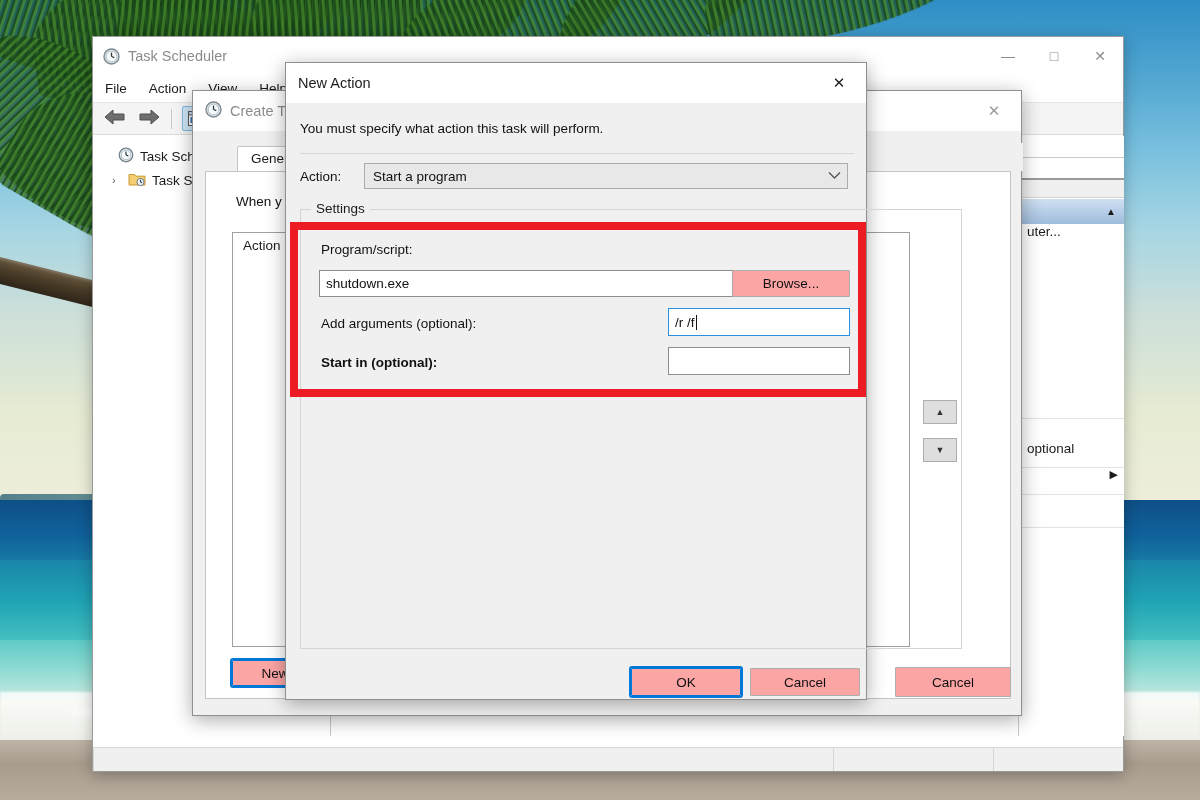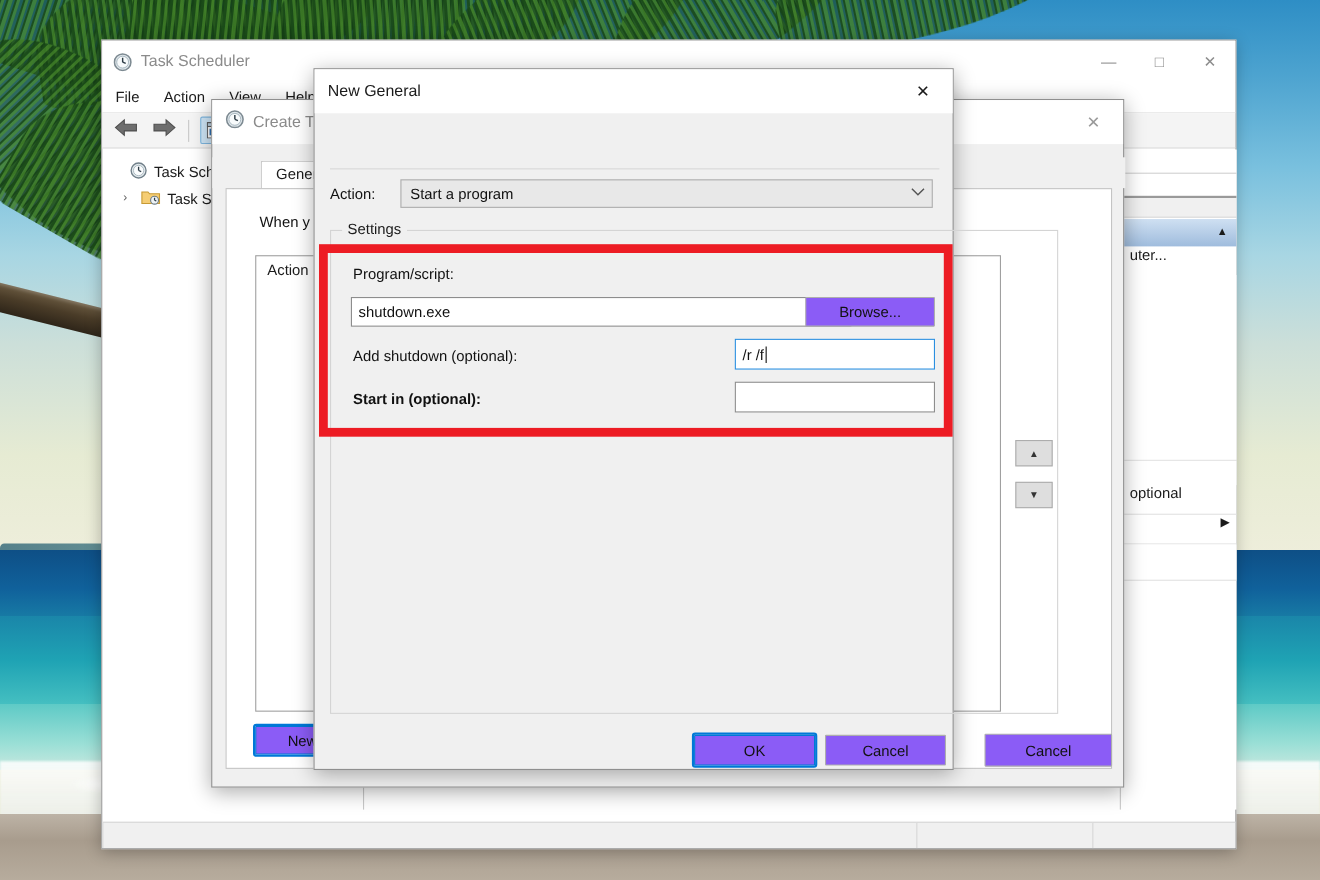--- a/index.html
+++ b/index.html
@@ -162,21 +162,21 @@
     margin-left: 32px;
   }
 
   .listbox { background: #fff; border: 1px solid #a0a0a0; }
   .list-head {
     height: 24px; display: flex; align-items: center; padding-left: 10px;
     font-size: 13.5px; color: #1b1b1b;
   }
 
   .btn {
-    background: #8b5cf6; border: 1px solid #adadad;
+    background: #fca5a5; border: 1px solid #adadad;
     font-size: 13.5px; color: #111; display: flex;
     align-items: center; justify-content: center; border-radius: 1px;
   }
   .btn.focus { outline: 2px solid #0078d7; outline-offset: 0px; border-color: #0078d7; }
 
   .field {
     background: #fff; border: 1px solid #8d8d8d;
     font-size: 13.5px; color: #111; display: flex; align-items: center;
     padding: 0 6px;
   }
@@ -405,24 +405,25 @@
     </div>
 
     <div class="btn" style="position:absolute; left:702px; top:576px; width:116px; height:30px;">
       <span>Cancel</span>
     </div>
   </div>
 
   <div class="dlg" style="left:285px; top:62px; width:582px; height:638px;">
 
     <div class="dlg-title" style="padding-left:12px;">
-      <span style="font-size:14.5px;color:#1b1b1b;">New General</span>
+      <span style="font-size:14.5px;color:#1b1b1b;">New Action</span>
       <div class="dlg-close dark">✕</div>
     </div>
 
+    <div class="body-text" style="position:absolute; left:14px; top:58px;">You must specify what action this task will perform.</div>
 
     <div style="position:absolute; left:14px; top:90px; width:554px; height:1px; background:#d8d8d8;"></div>
 
     <div class="lbl" style="position:absolute; left:14px; top:106px;">Action:</div>
     <div class="combo" style="position:absolute; left:78px; top:100px; width:484px;">
       <span>Start a program</span>
       <span class="arrow">
         <svg width="13" height="9" viewBox="0 0 13 9">
           <polyline points="1,1.5 6.5,7 12,1.5" fill="none" stroke="#555" stroke-width="1.3"></polyline>
         </svg>
@@ -436,21 +437,21 @@
     <div class="lbl" style="position:absolute; left:35px; top:179px;">Program/script:</div>
 
     <div class="field" style="position:absolute; left:33px; top:207px; width:455px; height:27px;">
       <span>shutdown.exe</span>
     </div>
 
     <div class="btn" style="position:absolute; left:446px; top:207px; width:118px; height:27px;">
       <span>Browse...</span>
     </div>
 
-    <div class="lbl" style="position:absolute; left:35px; top:253px;">Add shutdown (optional):</div>
+    <div class="lbl" style="position:absolute; left:35px; top:253px;">Add arguments (optional):</div>
 
     <div class="field focused" style="position:absolute; left:382px; top:245px; width:182px; height:28px;">
       <span>/r /f</span>
         <span class="caret"></span>
     </div>
 
     <div class="lbl" style="position:absolute; left:35px; top:292px;font-weight:bold;">Start in (optional):</div>
 
     <div class="field" style="position:absolute; left:382px; top:284px; width:182px; height:28px;">
       <span></span>

